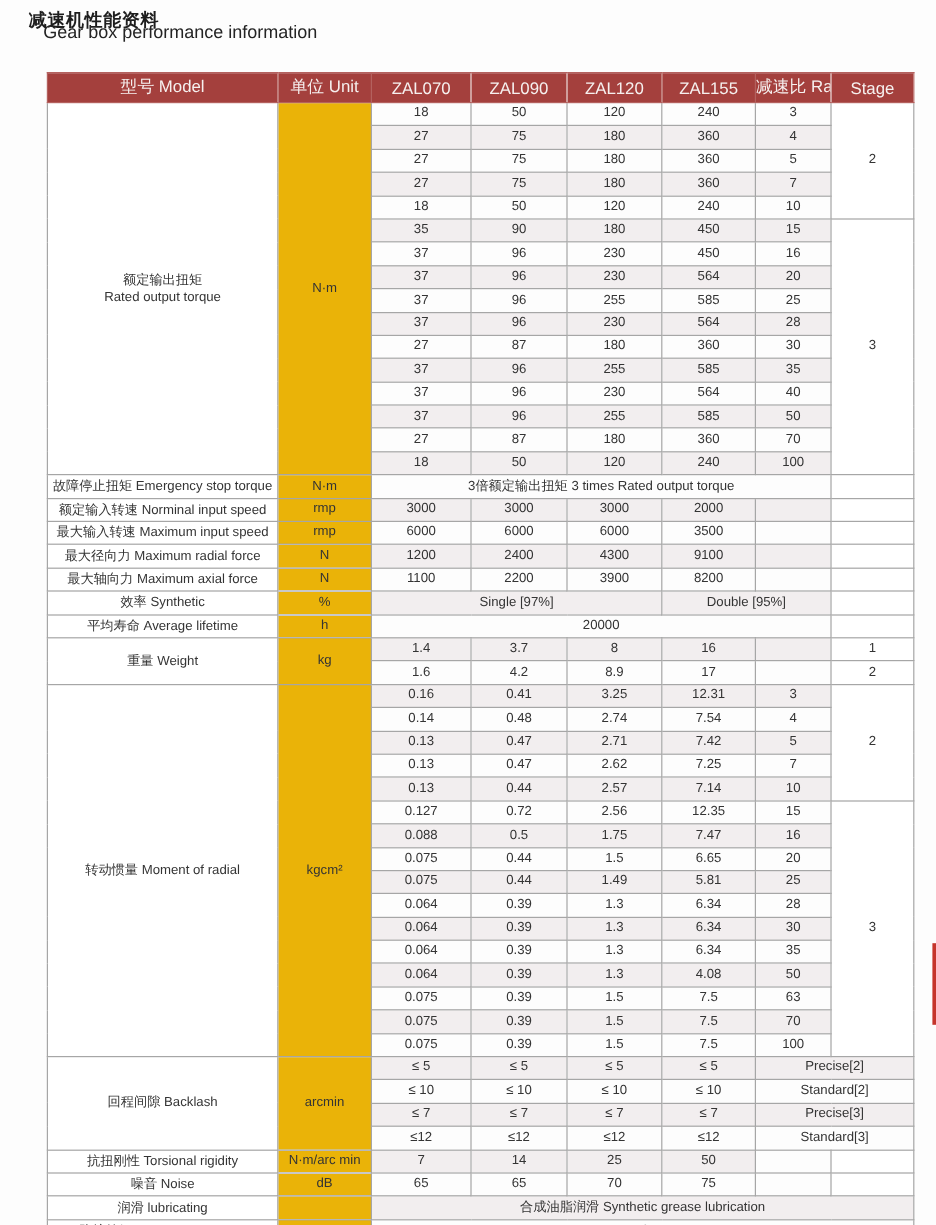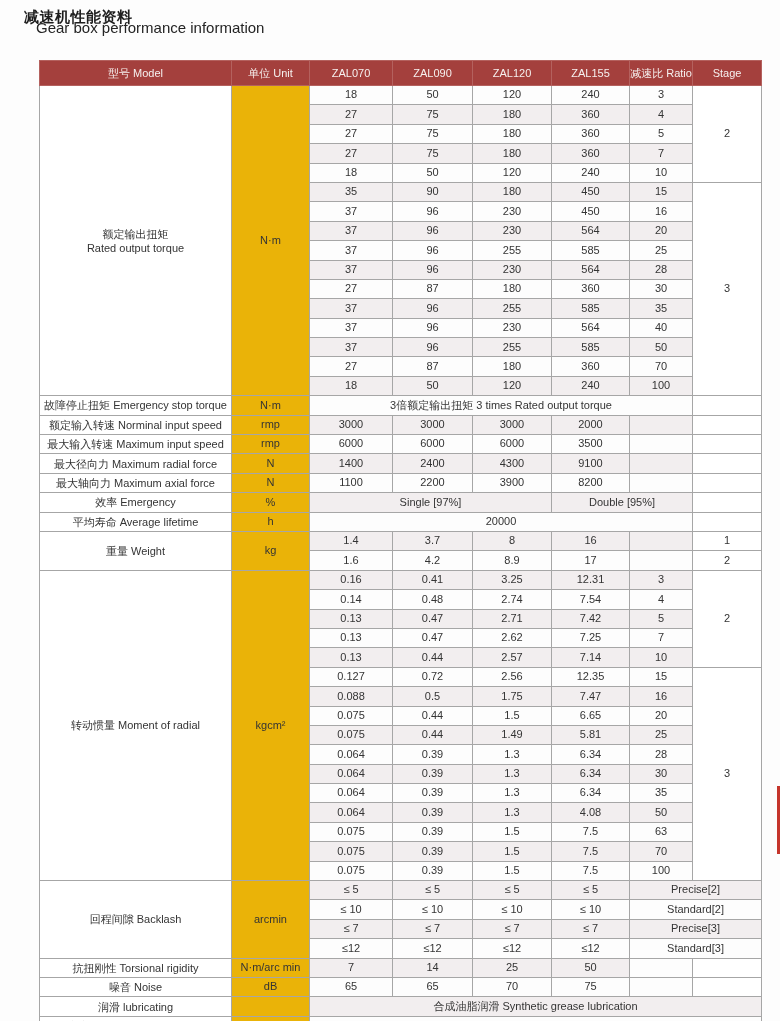--- a/index.html
+++ b/index.html
@@ -24,21 +24,21 @@
     position:absolute; left:39px; top:60px;
     width:722px;
     border-collapse:collapse;
     table-layout:fixed;
     font-size:11px;
   }
   table.spec th {
     background:var(--header-bg,#A4403D);
     color:#F6F0EF;
     font-weight:normal;
-    font-size:11px;
+    font-size:14px;
     height:24px;
     border:1px solid #B4615E;
     padding:0;
     overflow:hidden;
     white-space:nowrap;
   }
   table.spec td {
     border:1px solid var(--border,#A6A6A6);
     height:18.4px;
     padding:0 2px;
@@ -242,42 +242,42 @@
         <td>6000</td>
         <td>3500</td>
         <td></td>
         <td class="stage"></td>
       </tr>
       <tr>
         <td class="lbl" rowspan="1">
           <div>最大径向力 Maximum radial force</div>
         </td>
         <td class="unit" rowspan="1">N</td>
-        <td class="shade">1400</td>
+        <td class="shade">1200</td>
         <td class="shade">2400</td>
         <td class="shade">4300</td>
         <td class="shade">9100</td>
         <td class="shade"></td>
         <td class="stage"></td>
       </tr>
       <tr>
         <td class="lbl" rowspan="1">
           <div>最大轴向力 Maximum axial force</div>
         </td>
         <td class="unit" rowspan="1">N</td>
         <td>1100</td>
         <td>2200</td>
         <td>3900</td>
         <td>8200</td>
         <td></td>
         <td class="stage"></td>
       </tr>
       <tr>
         <td class="lbl" rowspan="1">
-          <div>效率 Emergency</div>
+          <div>效率 Synthetic</div>
         </td>
         <td class="unit" rowspan="1">%</td>
         <td class="shade" colspan="3">Single [97%]</td>
         <td class="shade" colspan="2">Double [95%]</td>
         <td class="shade stage"></td>
       </tr>
       <tr>
         <td class="lbl" rowspan="1">
           <div>平均寿命 Average lifetime</div>
         </td>

